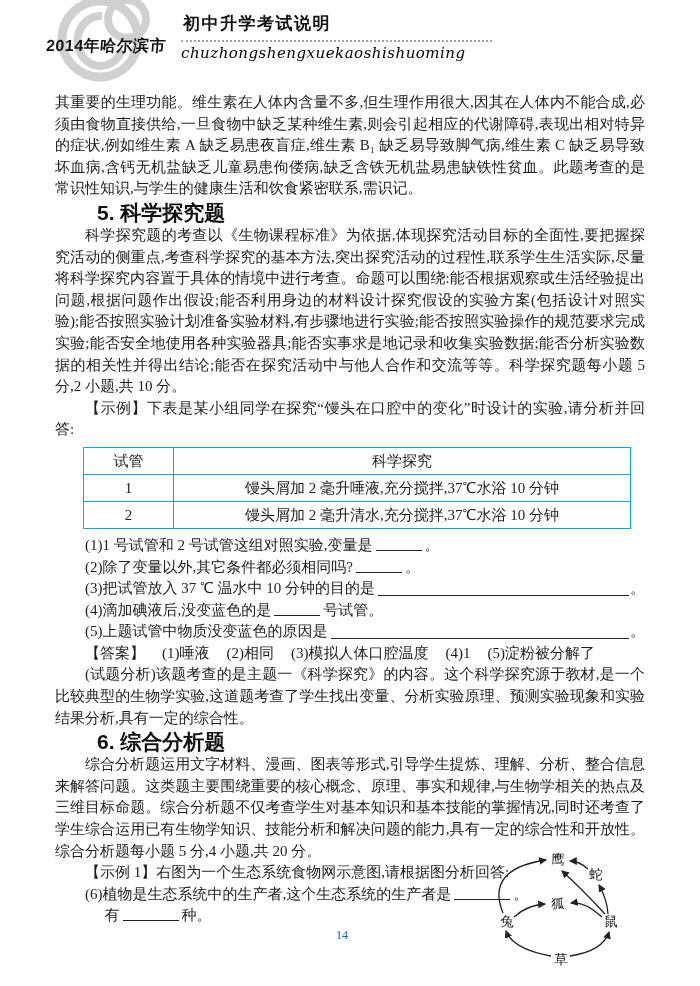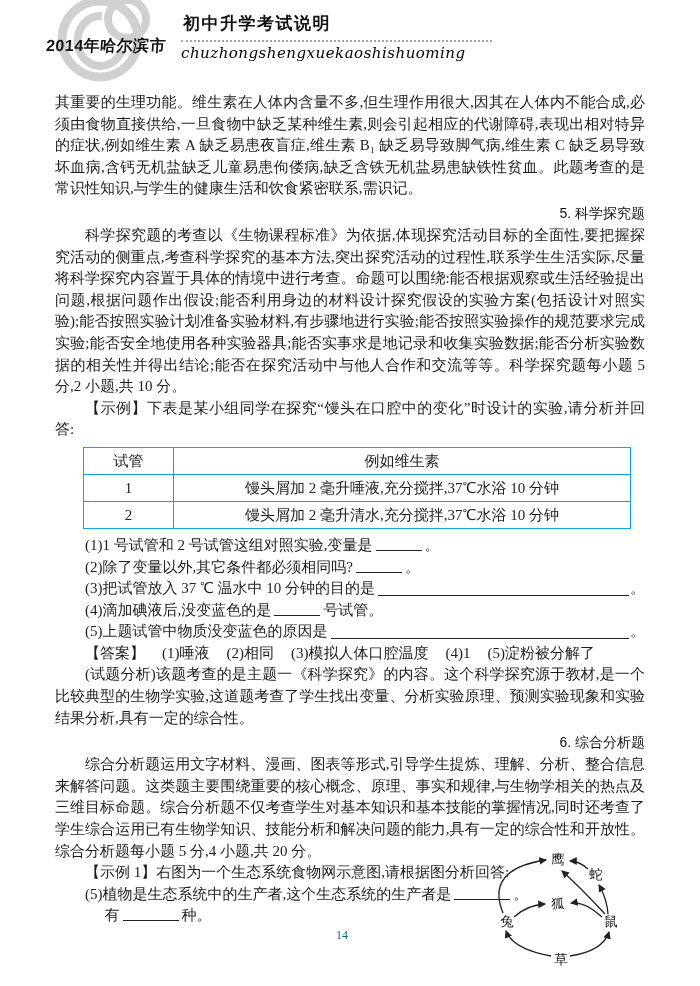--- a/index.html
+++ b/index.html
@@ -29,23 +29,23 @@
     font-size:15px; color:#000000; letter-spacing:.5px; white-space:nowrap;
   }
   
   .content {
     position:absolute; left:55px; top:92px; width:590px;
     font-size:15px; line-height:21.6px; text-align:justify;
   }
   .content p { margin:0; text-indent:2em; }
   .content p.noindent { text-indent:0; }
   h3.sec {
-    margin:2px 0 1px 0; text-indent:2em; font-weight:normal;
-    font-family:"Liberation Sans", sans-serif; font-size:14px; line-height:22px;
-    color:#111; text-align:right;
+    margin:2px 0 1px 0; text-indent:2em; font-weight:bold;
+    font-family:"Liberation Sans", sans-serif; font-size:21px; line-height:22px;
+    color:#111; text-align:left;
   }
   
   table.exp {
     border-collapse:collapse; table-layout:fixed;
     margin:6px 0 6px 28px; width:548px;
     font-size:15px;
   }
   table.exp th, table.exp td {
     border:1px solid #0ea5e9; height:26px; padding:0 4px;
     text-align:center; font-weight:normal; line-height:18px;
@@ -108,21 +108,21 @@
     <p>【示例】下表是某小组同学在探究“馒头在口腔中的变化”时设计的实验,请分析并回答:</p>
 
     <table class="exp">
       <colgroup>
           <col style="width:90px">
           <col>
         </colgroup>
       <tbody>
           <tr>
         <th>试管</th>
-        <th>例如维生素</th>
+        <th>科学探究</th>
       </tr>
       <tr>
         <td>1</td>
         <td>馒头屑加 2 毫升唾液,充分搅拌,37℃水浴 10 分钟</td>
       </tr>
       <tr>
         <td>2</td>
         <td>馒头屑加 2 毫升清水,充分搅拌,37℃水浴 10 分钟</td>
       </tr>
     </tbody>
@@ -176,21 +176,21 @@
           <text x="111" y="32">蛇</text>
           <text x="73" y="61">狐</text>
           <text x="22" y="79">兔</text>
           <text x="126" y="79">鼠</text>
           <text x="76" y="117">草</text>
         </g>
       </svg>
 
       <div class="ex-text">
         <p>【示例 1】右图为一个生态系统食物网示意图,请根据图分析回答:</p>
-        <p class="q"><span>(5)植物是生态系统中的生产者,这个生态系统的生产者是</span><span class="blank wide"></span><span>。</span></p>
+        <p class="q"><span>(6)植物是生态系统中的生产者,这个生态系统的生产者是</span><span class="blank wide"></span><span>。</span></p>
         <p class="q cont"><span>有</span><span class="blank wide"></span><span>种。</span></p>
       </div>
     </div>
 
   </main>
 
   <footer class="pageno">14</footer>
 </div>
 
 </body></html>

